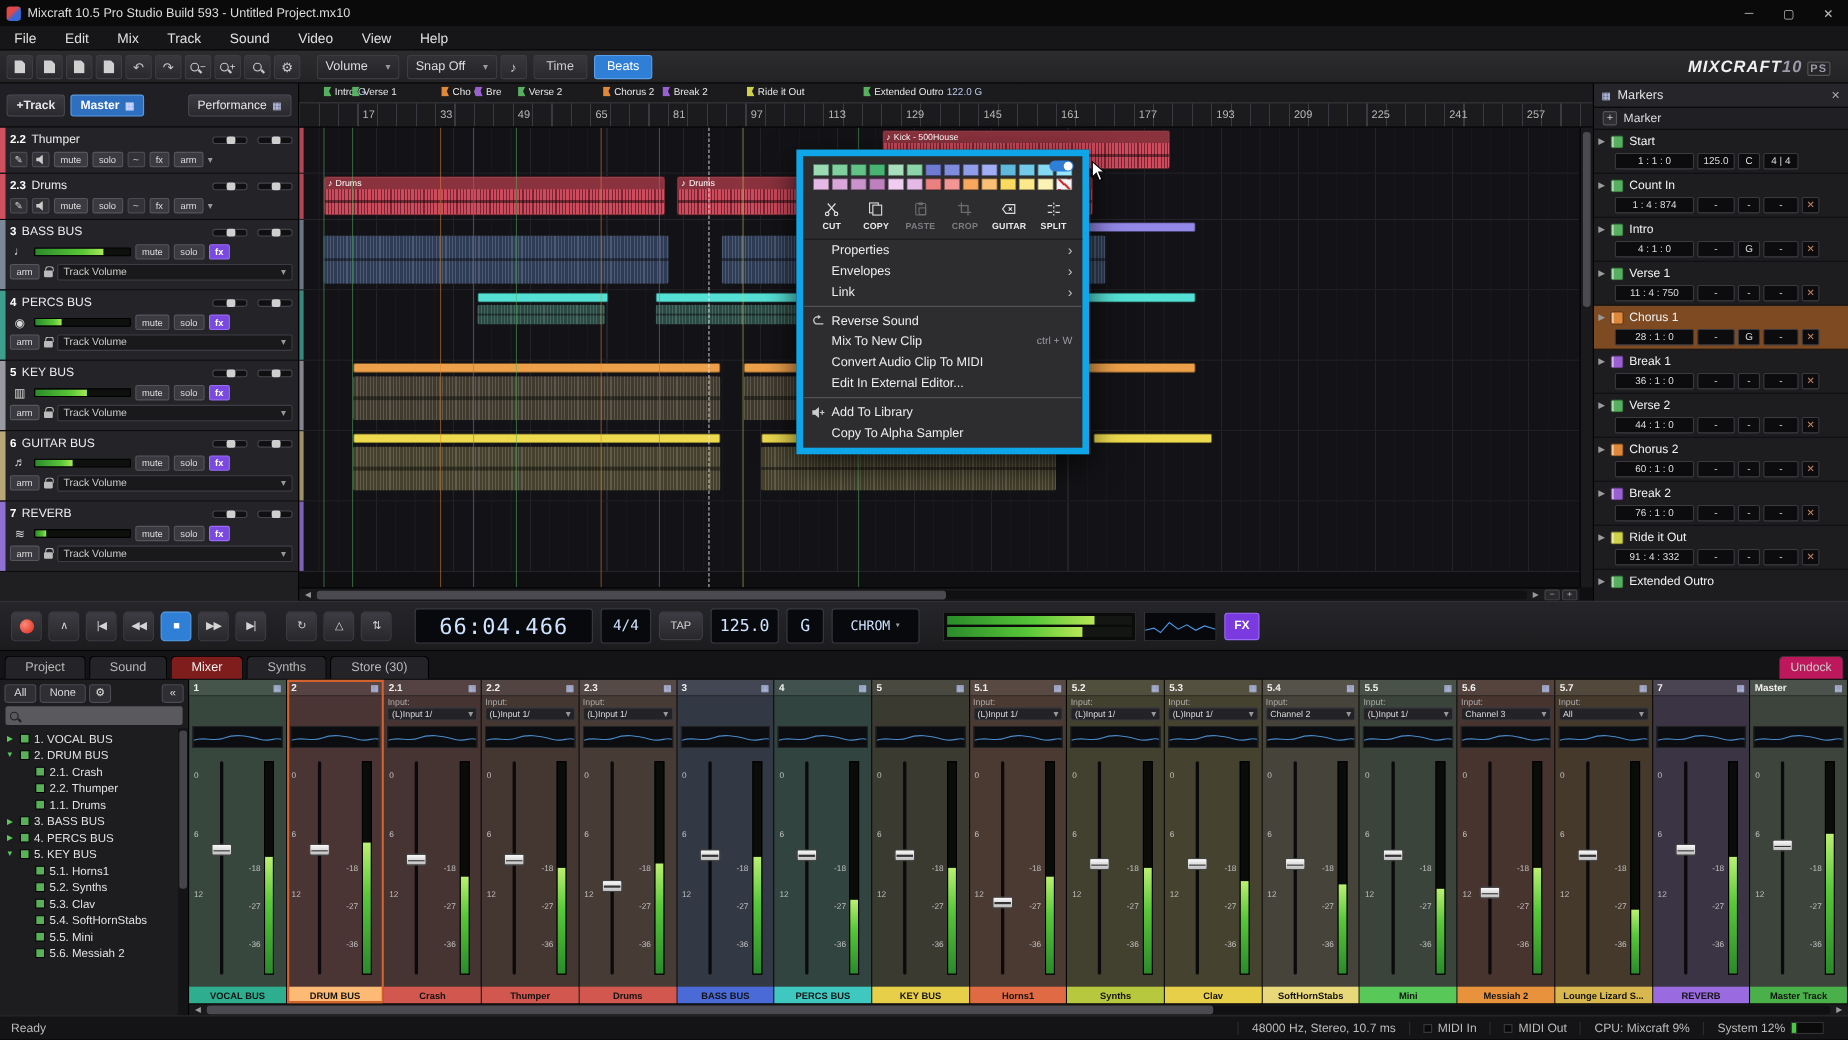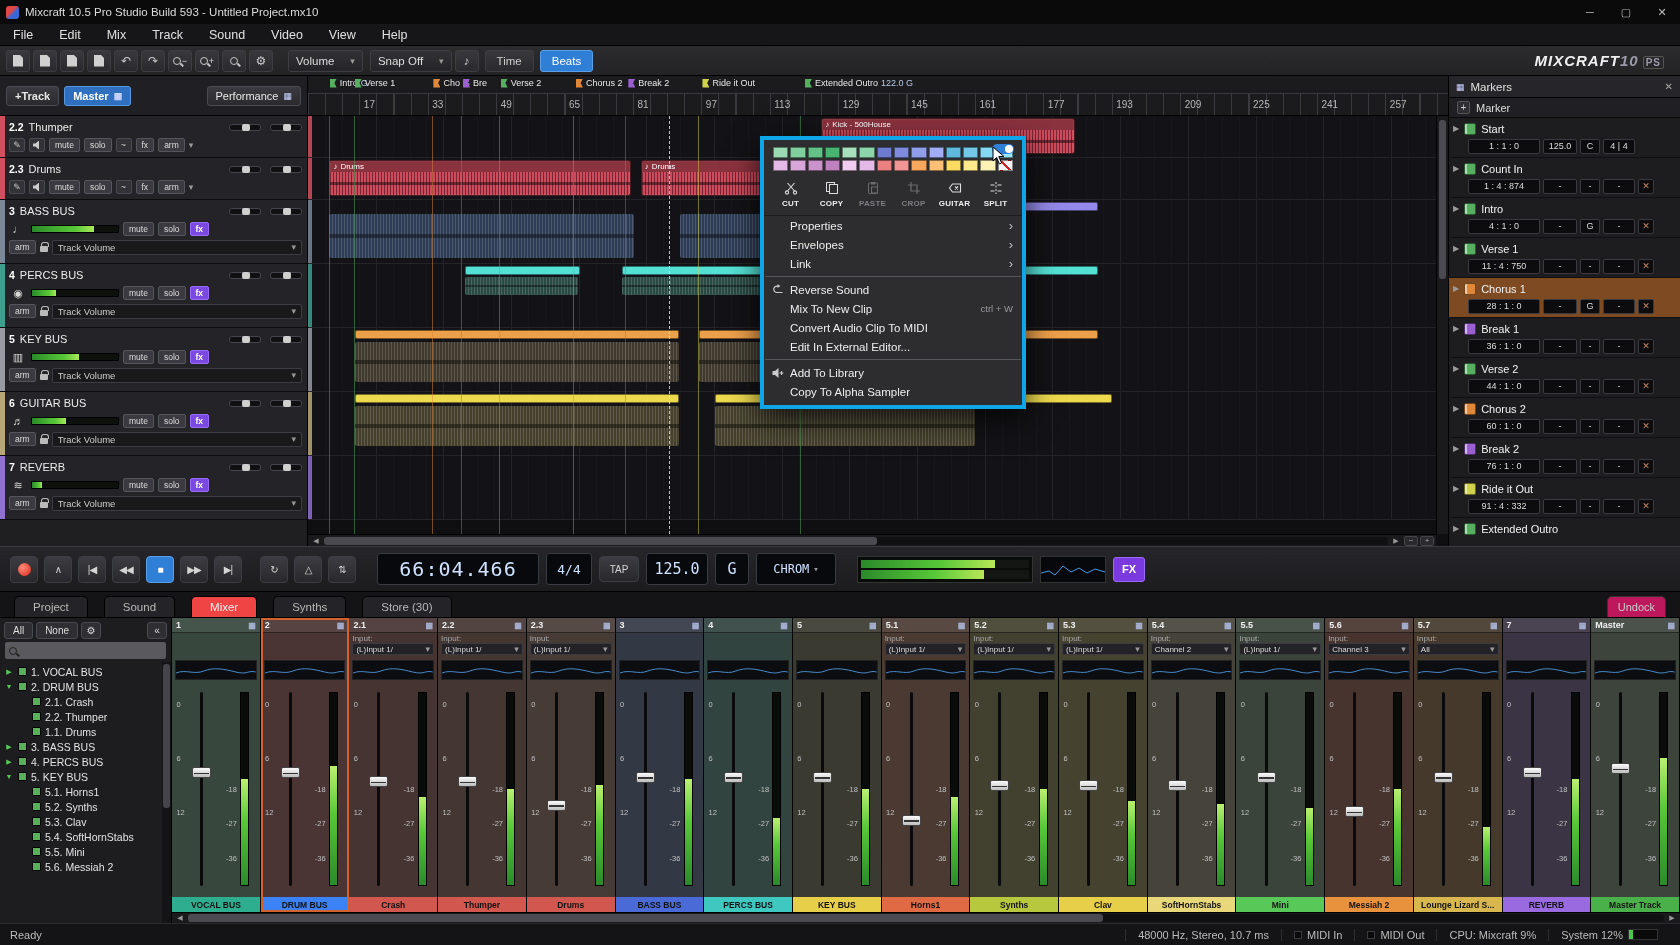--- a/index.html
+++ b/index.html
@@ -31,21 +31,21 @@
 .tgl.beats-active{background:#2f7fd6;border-color:#5aa0e8;color:#fff}
 .logo{margin-left:auto;display:flex;align-items:baseline;padding-right:10px;font-style:italic;font-weight:bold;letter-spacing:1px}
 .logo .l1{color:#f0f0f0;font-size:15px}
 .logo .l2{color:#9a9aa8;font-size:15px}
 .logo .l3{color:#9a9aa8;font-size:10px;margin-left:4px;border:1px solid #555;padding:0 2px;border-radius:2px;font-style:normal}
 
 
 .main{flex:1;display:flex;min-height:0;position:relative}
 
 
-.track-panel{width:308px;background:#1f1f22;border-right:1px solid #000;display:flex;flex-direction:column;flex:none;overflow:hidden}
+.track-panel{width:272px;background:#1f1f22;border-right:1px solid #000;display:flex;flex-direction:column;flex:none;overflow:hidden}
 .tp-head{height:40px;display:flex;align-items:center;gap:5px;padding:0 6px;border-bottom:1px solid #000;background:#202024;flex:none}
 .btn{height:20px;padding:0 8px;border:1px solid #4a4a52;border-radius:3px;background:linear-gradient(#3a3a40,#2a2a2e);display:flex;align-items:center;gap:5px;font-size:11px;color:#e8e8e8;font-weight:bold}
 .btn.master{background:#2f6fc0;border-color:#5a9ae0;color:#fff}
 .btn.perf{margin-left:auto;font-weight:normal}
 .gridg{color:#cdd6ff;font-size:9px}
 .trk{border-bottom:1px solid #0c0c0e;display:flex;position:relative;background:#242428;flex:none;overflow:hidden}
 .cstrip{width:5px;flex:none}
 .trk-main{flex:1;padding:2px 5px 2px 4px;display:flex;flex-direction:column;min-width:0}
 .trk-r1{display:flex;align-items:center;gap:5px;height:18px}
 .tnum{font-weight:bold;font-size:10.5px;color:#fff}
@@ -86,21 +86,21 @@
 .playhead{position:absolute;top:0;bottom:0;border-left:1px dashed #e8e8e8;opacity:.8}
 .vscroll{position:absolute;top:40px;right:0;bottom:12px;width:12px;background:#1a1a1c;border-left:1px solid #000}
 .vscroll i{position:absolute;left:2px;right:2px;top:4px;height:38%;background:#4a4a50;border-radius:3px;display:block}
 .hscroll{position:absolute;left:0;right:12px;bottom:0;height:12px;background:#1a1a1c;border-top:1px solid #000;display:flex;align-items:center;gap:2px;padding:0 2px}
 .sarr{font-size:7px;color:#999;width:12px;text-align:center}
 .strack{flex:1;height:8px;background:#101012;border-radius:3px;position:relative}
 .strack i{position:absolute;left:0;top:0;bottom:0;width:52%;background:#4a4a50;border-radius:3px;display:block}
 .zbtn{width:14px;height:10px;border:1px solid #444;border-radius:2px;color:#aaa;font-size:8px;display:flex;align-items:center;justify-content:center;background:#2a2a2e}
 
 
-.ctx{position:absolute;left:452px;top:60px;width:266px;background:#2d2d30;border:4px solid #0ea5e9;box-shadow:0 10px 28px rgba(0,0,0,.75);z-index:20;padding-bottom:4px}
+.ctx{position:absolute;left:452px;top:60px;width:266px;background:#2d2d30;border:6px solid #0ea5e9;box-shadow:0 10px 28px rgba(0,0,0,.75);z-index:20;padding-bottom:4px}
 .ctx-toggle{position:absolute;top:4px;right:8px;width:22px;height:10px;border-radius:5px;background:#2f7fd6;z-index:2}
 .ctx-toggle i{position:absolute;right:1px;top:1px;width:8px;height:8px;border-radius:50%;background:#fff;display:block}
 .ctx-pal{display:grid;grid-template-columns:repeat(14,1fr);gap:2px;padding:7px 9px 4px}
 .swatch{height:11px;border:1px solid rgba(0,0,0,.45);border-radius:1px}
 .swatch.none{background:#f4f4f4;background-image:linear-gradient(45deg,transparent 44%,#d02020 44% 56%,transparent 56%)}
 .ctx-actions{display:flex;padding:3px 6px 4px;border-bottom:1px solid #1c1c1e}
 .ctx-act{flex:1;display:flex;flex-direction:column;align-items:center;gap:2px;padding:3px 0;color:#ececec;font-size:8px;font-weight:bold;letter-spacing:.2px}
 .ctx-act.dis{color:#7d7d82}
 .ctx-act.dis svg{opacity:.5}
 .ctx-item{height:19px;display:flex;align-items:center;padding:0 9px 0 7px;font-size:11.5px;color:#ededed;white-space:nowrap}
@@ -140,23 +140,23 @@
 .tempo{width:62px;font-size:15px}
 .key{width:34px;font-size:15px}
 .chrom{width:80px;font-size:12px}
 .meters{width:176px;height:27px;background:#0a0c0a;border:1px solid #333;display:flex;flex-direction:column;gap:2px;padding:3px;margin-left:14px}
 .mbar{flex:1;background:#141614;position:relative;overflow:hidden}
 .mbar i{position:absolute;left:0;top:0;bottom:0;background:linear-gradient(90deg,#2a8a2a,#58c838 60%,#b8e858);display:block}
 .scope{width:66px;height:27px;background:#06080c;border:1px solid #333}
 .fx-btn{width:32px;height:25px;background:#7a3ae0;border:1px solid #9a6af8;border-radius:3px;color:#fff;font-weight:bold;font-size:11px;display:flex;align-items:center;justify-content:center}
 
 
-.tabs{height:26px;background:#141416;display:flex;align-items:flex-end;padding:0 14px;gap:16px;flex:none;border-bottom:1px solid #000}
+.tabs{height:26px;background:#141416;display:flex;align-items:flex-end;padding:0 4px;gap:3px;flex:none;border-bottom:1px solid #000}
 .tab{height:21px;padding:0 18px;background:#242428;border:1px solid #000;border-bottom:none;border-radius:5px 5px 0 0;display:flex;align-items:center;font-size:11.5px;color:#b8b8b8}
-.tab.active{background:#ef4444;color:#f0f0f0}
+.tab.active{background:#7f1d1d;color:#f0f0f0}
 .undock{margin-left:auto;height:21px;display:flex;align-items:center;padding:0 10px;font-size:11px;color:#ccc;border:1px solid #333;border-bottom:none;border-radius:5px 5px 0 0;background:#be185d}
 
 
 .mixer{height:305px;display:flex;min-height:0;background:#18181a;flex:none}
 .mtree{width:172px;flex:none;border-right:1px solid #000;display:flex;flex-direction:column;background:#1d1d20;overflow:hidden}
 .mtree-head{height:24px;display:flex;gap:3px;padding:3px 4px;align-items:center;flex:none}
 .mbtn{height:17px;padding:0 8px;border:1px solid #4a4a52;border-radius:3px;background:#2e2e33;color:#ddd;font-size:10px;display:flex;align-items:center}
 .mbtn.sq2{width:20px;padding:0;justify-content:center}
 .mbtn.collapse{margin-left:auto}
 .mtree-search{height:17px;margin:0 5px 3px;background:#5a5a5e;border-radius:2px;display:flex;align-items:center;padding:0 4px;gap:4px;flex:none}
@@ -1129,21 +1129,21 @@
               <span class="scl" style="left:5%;top:59%">12</span>
               <span class="scl" style="right:26%;top:48%">-18</span>
               <span class="scl" style="right:26%;top:64%">-27</span>
               <span class="scl" style="right:26%;top:80%">-36</span>
               <div class="fader-track"></div>
               <div class="fader-cap" style="top:40%"></div>
               <div class="meter-well">
                 <i class="meter-fill" style="height:62%"></i>
               </div>
             </div>
-            <div class="strip-name" style="background:#3b82f6">DRUM BUS</div>
+            <div class="strip-name" style="background:#fdba74">DRUM BUS</div>
           </div>
           <div class="strip" style="background:#463432">
             <div class="strip-head">
               <span>2.1</span>
               <span class="grid">▦</span>
             </div>
             <div class="strip-input">
               <div>Input:</div>
               <div class="val">
                 <span>(L)Input 1/</span>

